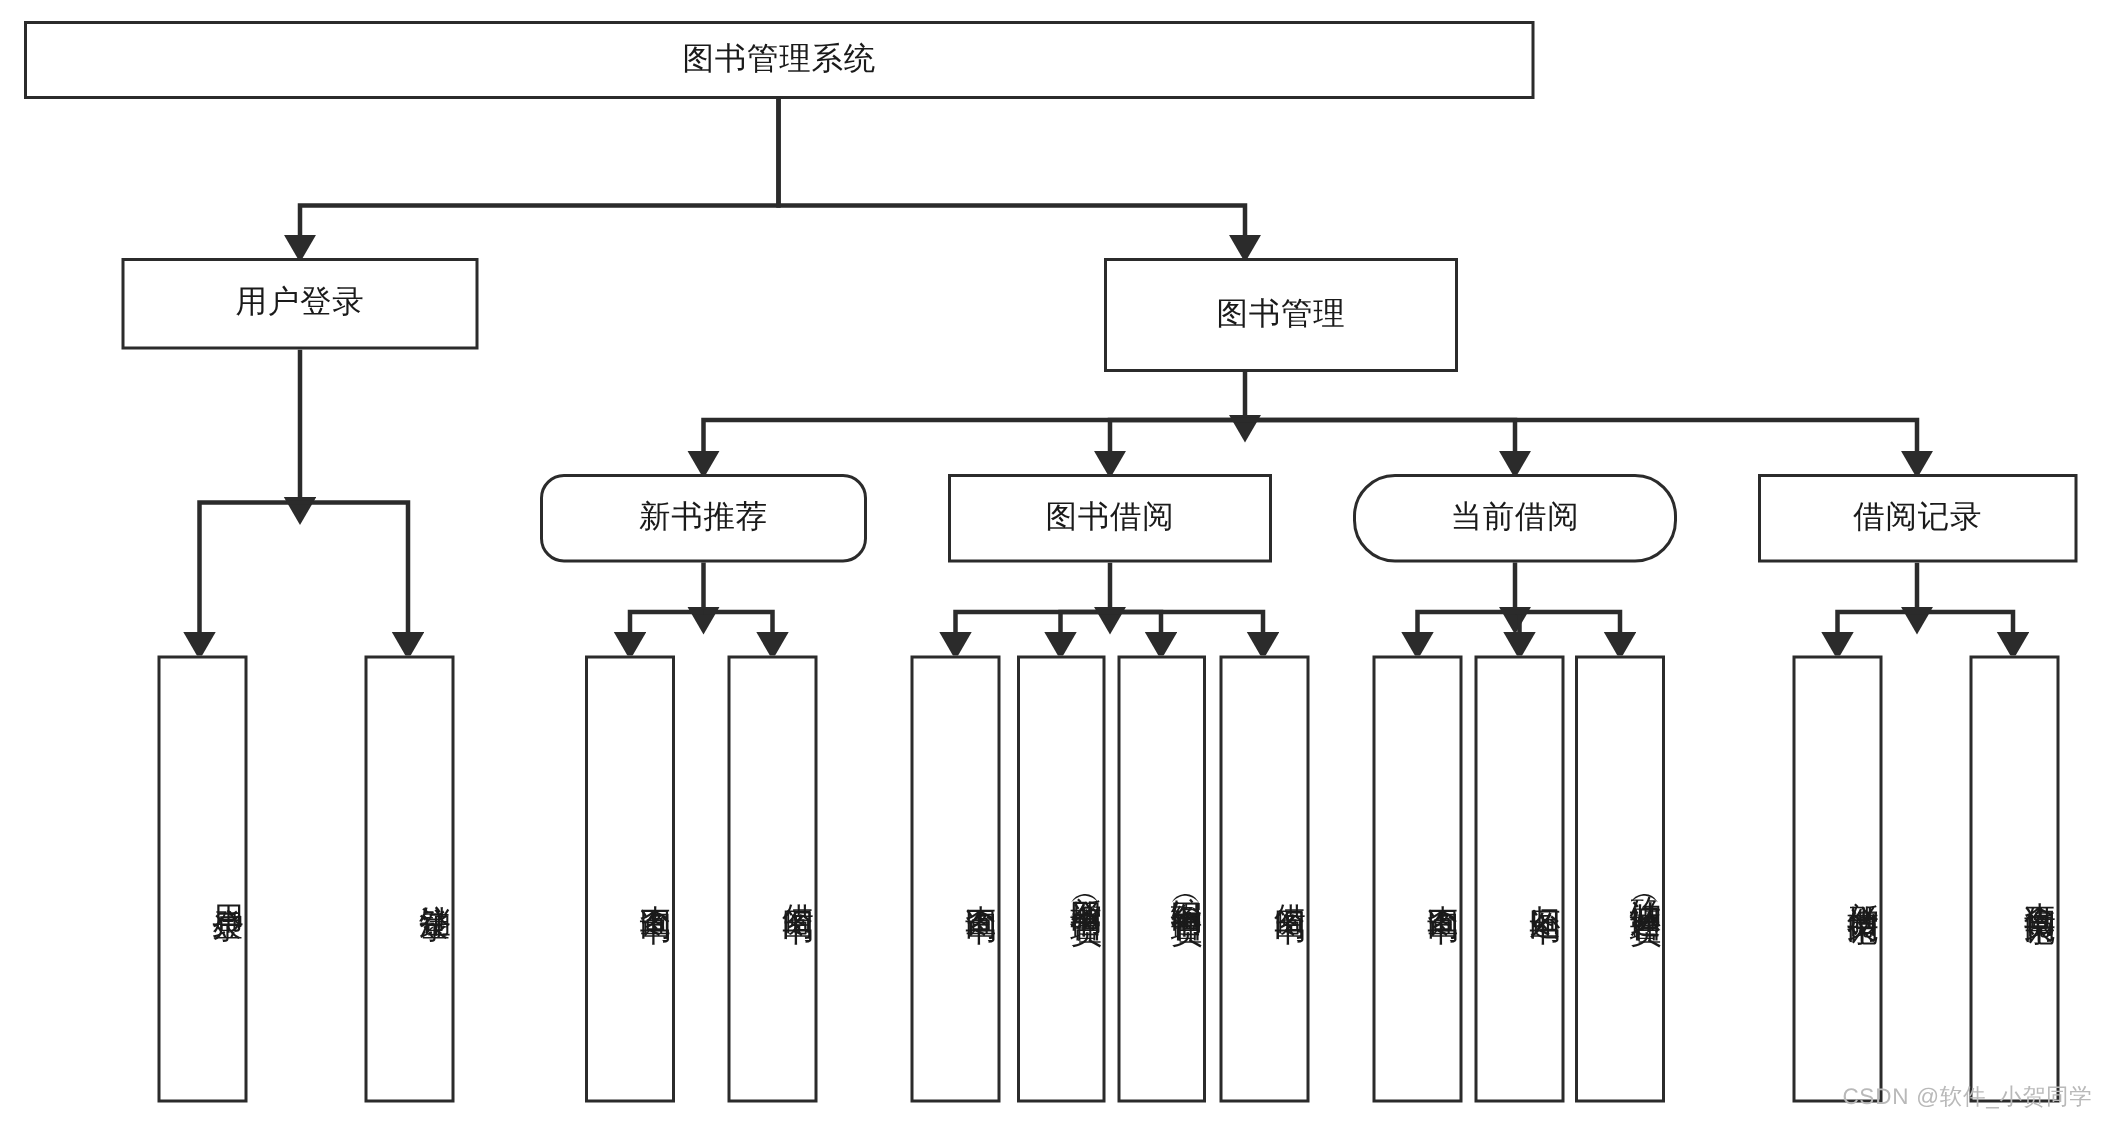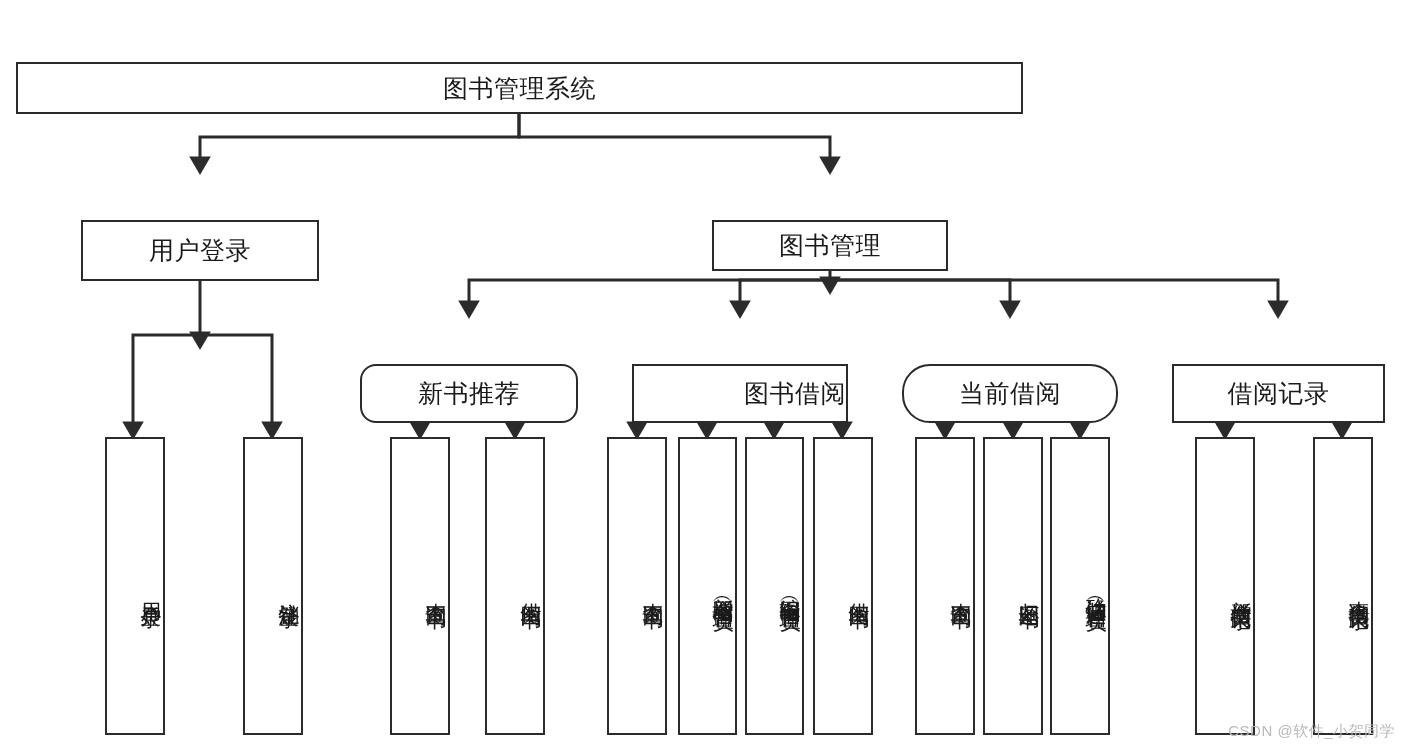--- a/index.html
+++ b/index.html
@@ -30,23 +30,22 @@
     position: absolute;
     box-sizing: border-box;
     background: #ffffff;
     border: 2px solid #2b2b2b;
     display: flex;
     align-items: center;
     justify-content: center;
     color: #1a1a1a;
   }
   .node.horizontal {
-    font-size: 25px;
+    font-size: 21px;
     letter-spacing: 0.5px;
-    margin-top: 48px;
   }
   .node.vertical {
     writing-mode: vertical-rl;
     text-orientation: upright;
     font-size: 21px;
     letter-spacing: 2px;
     padding-top: 8px;
     align-items: flex-start;
     justify-content: center;
   }
@@ -106,27 +105,27 @@
   </svg>
 
   <div class="node horizontal" id="node-root" style="left: 16px; top: 14px; width: 1007px; height: 52px;">
     <span class="node-label">图书管理系统</span>
   </div>
 
   <div id="node-layer">
       <div class="node horizontal" style="left: 81px; top: 172px; width: 238px; height: 61px;">
         <span class="node-label">用户登录</span>
       </div>
-      <div class="node horizontal" style="left: 712px; top: 172px; width: 236px; height: 51px;">
+      <div class="node horizontal" style="left: 736px; top: 172px; width: 236px; height: 76px;">
         <span class="node-label">图书管理</span>
       </div>
       <div class="node horizontal" style="left: 360px; top: 316px; width: 218px; height: 59px; border-radius: 16px;">
         <span class="node-label">新书推荐</span>
       </div>
-      <div class="node horizontal" style="left: 632px; top: 316px; width: 216px; height: 59px; justify-content: flex-end;">
+      <div class="node horizontal" style="left: 632px; top: 316px; width: 216px; height: 59px;">
         <span class="node-label">图书借阅</span>
       </div>
       <div class="node horizontal" style="left: 902px; top: 316px; width: 216px; height: 59px; border-radius: 28px;">
         <span class="node-label">当前借阅</span>
       </div>
       <div class="node horizontal" style="left: 1172px; top: 316px; width: 213px; height: 59px;">
         <span class="node-label">借阅记录</span>
       </div>
       <div class="node vertical" style="left: 105px; top: 437px; width: 60px; height: 298px;">
         <span class="node-label">用户登录</span>

